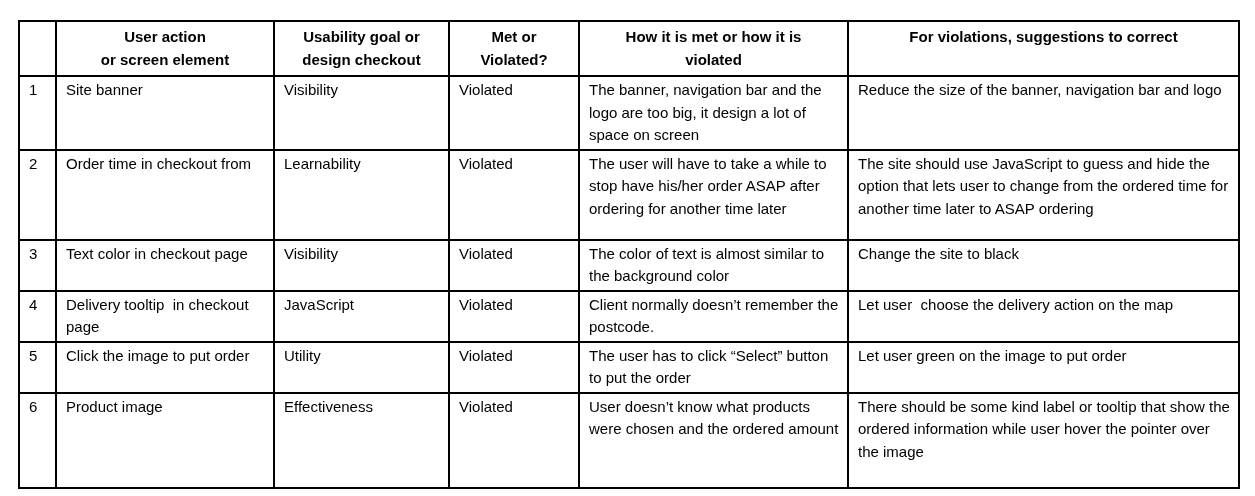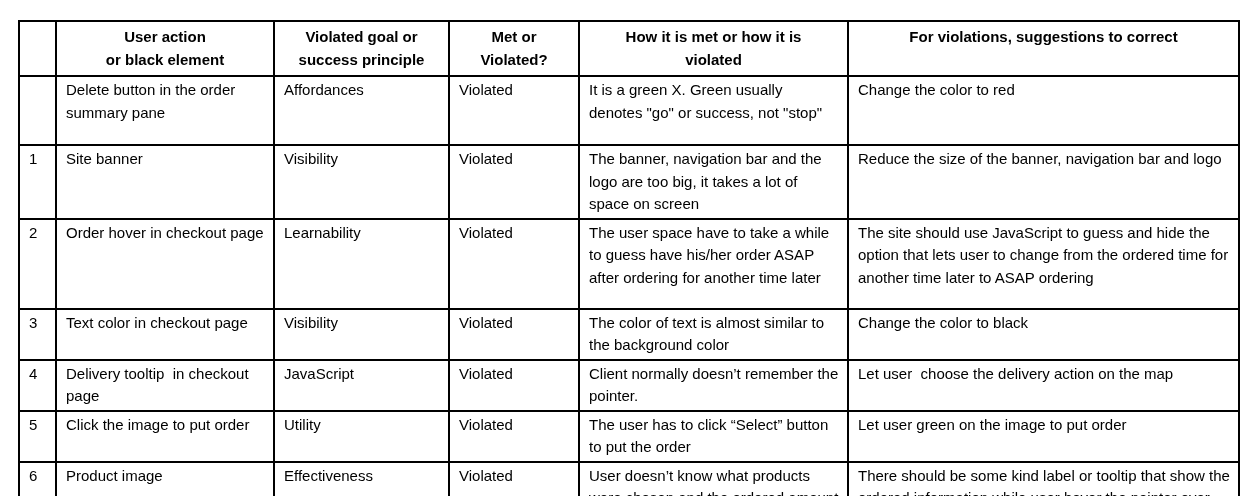--- a/index.html
+++ b/index.html
@@ -62,66 +62,58 @@
       <col style="width:37px">
       <col style="width:218px">
       <col style="width:175px">
       <col style="width:130px">
       <col style="width:269px">
       <col style="width:391px">
     </colgroup>
     <thead>
       <tr class="hdr">
         <th><div></div></th>
-        <th><div>User action</div><div>or black element</div></th>
-        <th><div>Violated goal or</div><div>success principle</div></th>
+        <th><div>User action</div><div>or screen element</div></th>
+        <th><div>Usability goal or</div><div>design checkout</div></th>
         <th><div>Met or</div><div>Violated?</div></th>
         <th><div>How it is met or how it is</div><div>violated</div></th>
         <th><div>For violations, suggestions to correct</div></th>
       </tr>
     </thead>
     <tbody>
-      <tr class="r0">
-        <td class="numcell"></td>
-        <td>Delete button in the order summary pane</td>
-        <td>Affordances</td>
-        <td>Violated</td>
-        <td>It is a green X. Green usually denotes "go" or success, not "stop"</td>
-        <td>Change the color to red</td>
-      </tr>
       <tr class="r1">
         <td class="numcell">1</td>
         <td>Site banner</td>
         <td>Visibility</td>
         <td>Violated</td>
-        <td>The banner, navigation bar and the logo are too big, it takes a lot of space on screen</td>
+        <td>The banner, navigation bar and the logo are too big, it design a lot of space on screen</td>
         <td>Reduce the size of the banner, navigation bar and logo</td>
       </tr>
       <tr class="r2">
         <td class="numcell">2</td>
-        <td>Order hover in checkout page</td>
+        <td>Order time in checkout from</td>
         <td>Learnability</td>
         <td>Violated</td>
-        <td>The user space have to take a while to guess have his/her order ASAP after ordering for another time later</td>
+        <td>The user will have to take a while to stop have his/her order ASAP after ordering for another time later</td>
         <td>The site should use JavaScript to guess and hide the option that lets user to change from the ordered time for another time later to ASAP ordering</td>
       </tr>
       <tr class="r3">
         <td class="numcell">3</td>
         <td>Text color in checkout page</td>
         <td>Visibility</td>
         <td>Violated</td>
         <td>The color of text is almost similar to the background color</td>
-        <td>Change the color to black</td>
+        <td>Change the site to black</td>
       </tr>
       <tr class="r4">
         <td class="numcell">4</td>
         <td>Delivery tooltip  in checkout page</td>
         <td>JavaScript</td>
         <td>Violated</td>
-        <td>Client normally doesn’t remember the pointer.</td>
+        <td>Client normally doesn’t remember the postcode.</td>
         <td>Let user  choose the delivery action on the map</td>
       </tr>
       <tr class="r5">
         <td class="numcell">5</td>
         <td>Click the image to put order</td>
         <td>Utility</td>
         <td>Violated</td>
         <td>The user has to click “Select” button  to put the order</td>
         <td>Let user green on the image to put order</td>
       </tr>

